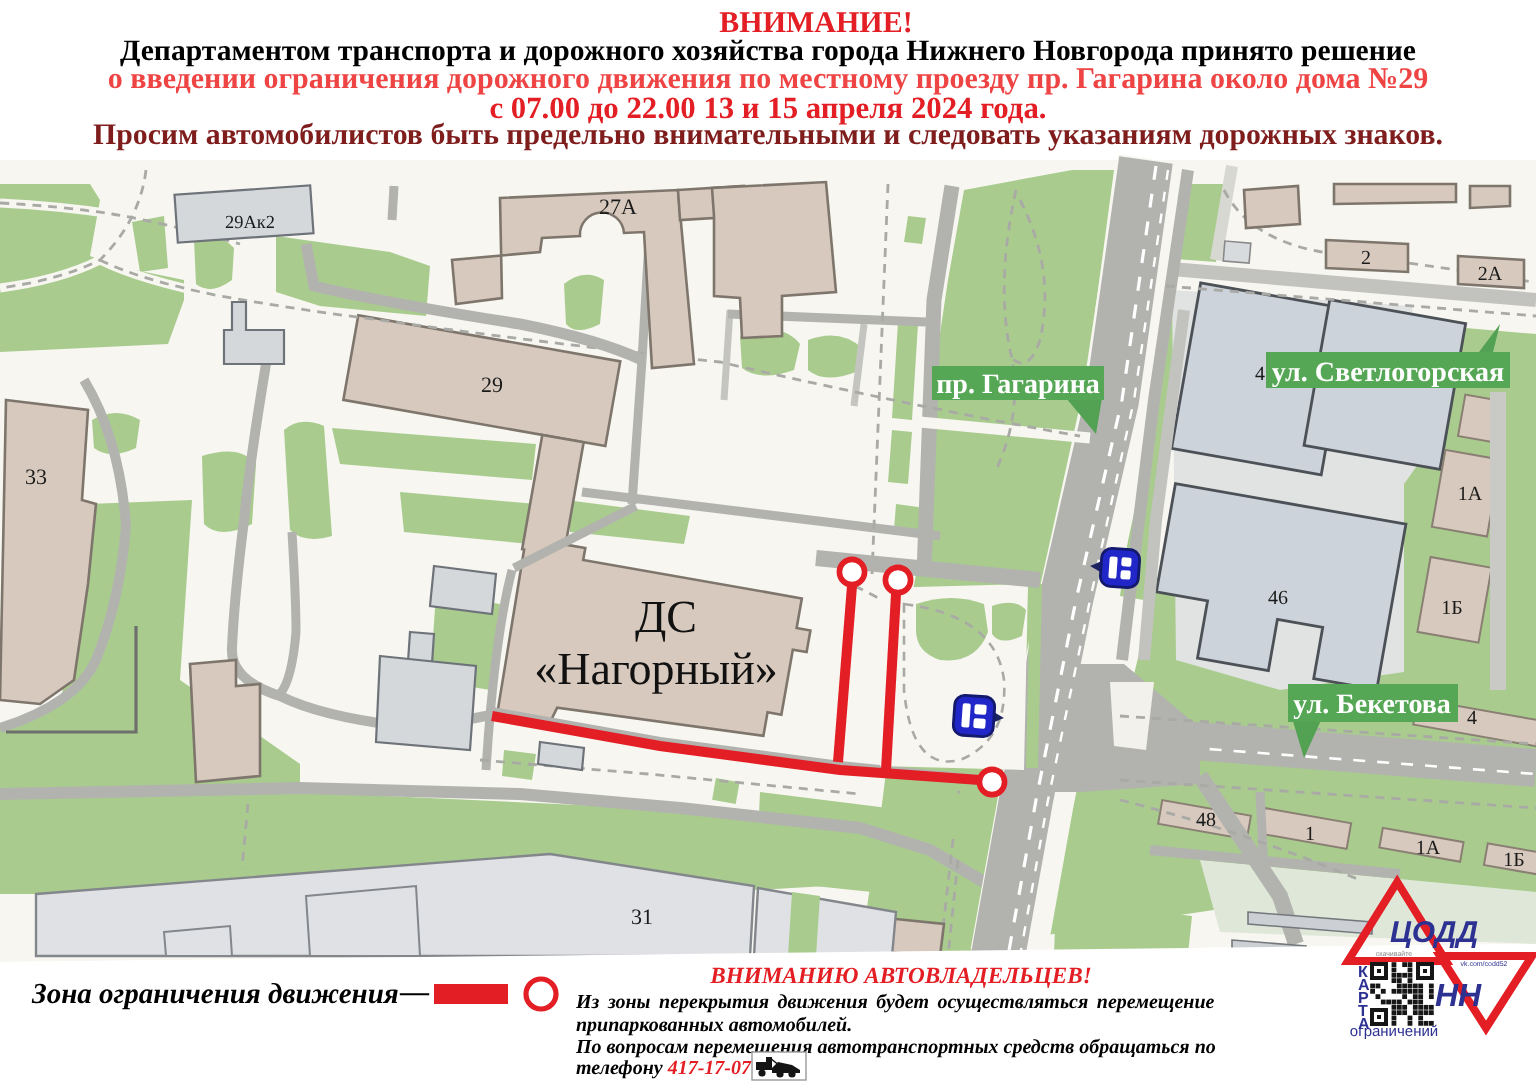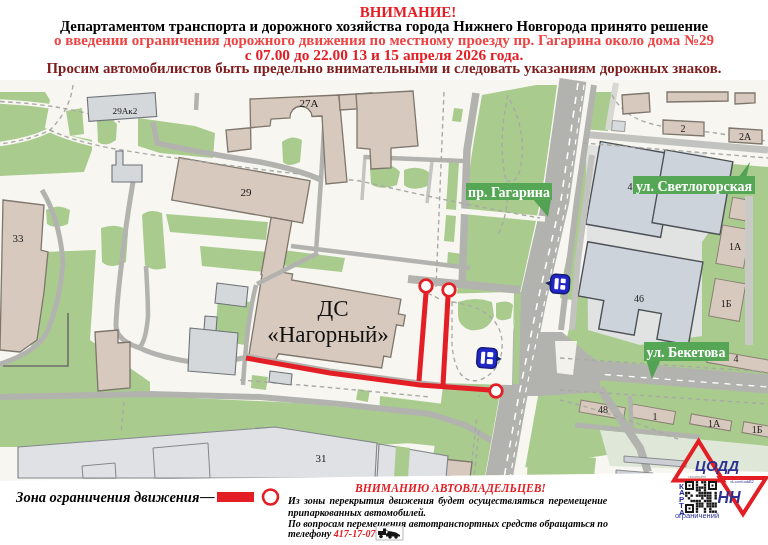--- a/index.html
+++ b/index.html
@@ -375,15 +375,15 @@
             <rect x="26.80" y="29.47" width="2.4" height="2.4"></rect>
             <rect x="29.47" y="29.47" width="2.4" height="2.4"></rect>
   </g>
  </g>
 </g>
 </svg>
 
 <div class="hdr" style="top:3.5px;color:#e31e24;font-size:15px;margin-left:24px;">ВНИМАНИЕ!</div>
 <div class="hdr" style="top:17.5px;color:#000;font-size:14.8px;">Департаментом транспорта и дорожного хозяйства города Нижнего Новгорода принято решение</div>
 <div class="hdr" style="top:31.5px;color:#ef4444;font-size:15px;">о введении ограничения дорожного движения по местному проезду пр. Гагарина около дома №29</div>
-<div class="hdr" style="top:45.5px;color:#e31e24;font-size:15.4px;">с 07.00 до 22.00 13 и 15 апреля 2026 года.</div>
+<div class="hdr" style="top:45.5px;color:#e31e24;font-size:15.4px;">с 07.00 до 22.00 13 и 15 апреля 2024 года.</div>
 <div class="hdr" style="top:59.5px;color:#7f1d1d;font-size:14.9px;">Просим автомобилистов быть предельно внимательными и следовать указаниям дорожных знаков.</div>
 </div>
 
 </body></html>

